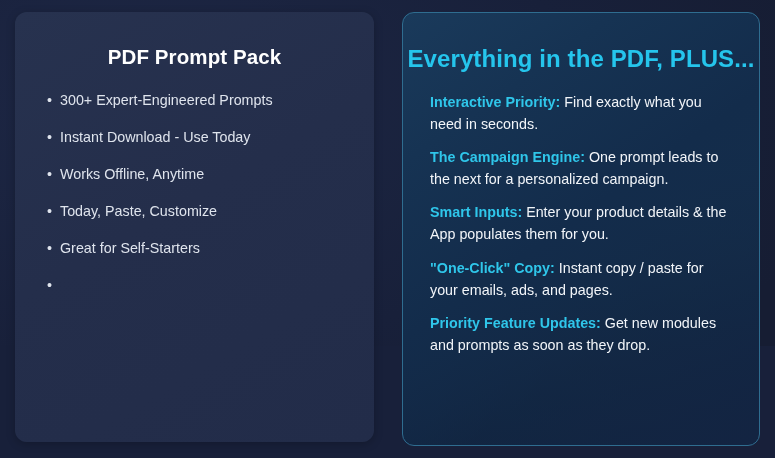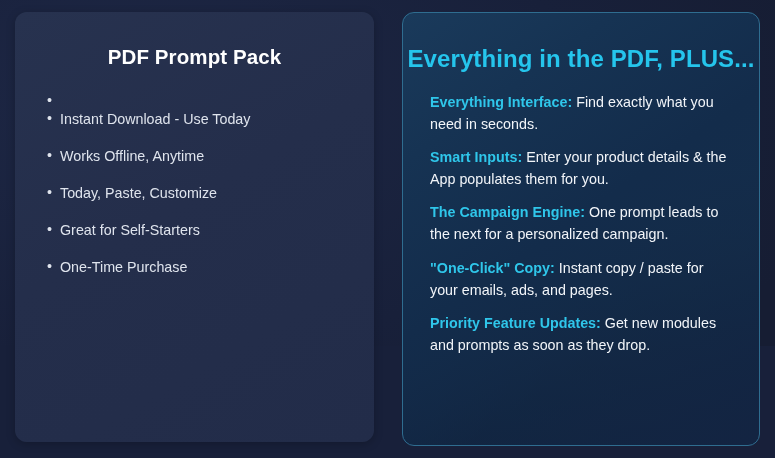--- a/index.html
+++ b/index.html
@@ -115,55 +115,55 @@
 </head>
 <body>
 
 <div id="page">
 
   <section class="card-basic">
     <h2 class="title">PDF Prompt Pack</h2>
     <ul class="basic-list">
       <li>
         <span class="bullet">•</span>
+        <span>300+ Expert-Engineered Prompts</span>
       </li>
       <li>
         <span class="bullet">•</span>
         <span>Instant Download - Use Today</span>
       </li>
       <li>
         <span class="bullet">•</span>
         <span>Works Offline, Anytime</span>
       </li>
       <li>
         <span class="bullet">•</span>
         <span>Today, Paste, Customize</span>
       </li>
       <li>
         <span class="bullet">•</span>
         <span>Great for Self-Starters</span>
       </li>
       <li>
         <span class="bullet">•</span>
-        <span>One-Time Purchase</span>
       </li>
     </ul>
   </section>
 
   <section class="card-pro">
     <h2 class="title">Everything in the PDF, PLUS...</h2>
     <ul class="pro-list">
       <li>
-        <span class="lbl">Everything Interface:</span><span class="desc"> Find exactly what you need in seconds.</span>
+        <span class="lbl">Interactive Priority:</span><span class="desc"> Find exactly what you need in seconds.</span>
+      </li>
+      <li>
+        <span class="lbl">The Campaign Engine:</span><span class="desc"> One prompt leads to the next for a personalized campaign.</span>
       </li>
       <li>
         <span class="lbl">Smart Inputs:</span><span class="desc"> Enter your product details &amp; the App populates them for you.</span>
-      </li>
-      <li>
-        <span class="lbl">The Campaign Engine:</span><span class="desc"> One prompt leads to the next for a personalized campaign.</span>
       </li>
       <li>
         <span class="lbl">"One-Click" Copy:</span><span class="desc"> Instant copy / paste for your emails, ads, and pages.</span>
       </li>
       <li>
         <span class="lbl">Priority Feature Updates:</span><span class="desc"> Get new modules and prompts as soon as they drop.</span>
       </li>
     </ul>
   </section>
 

